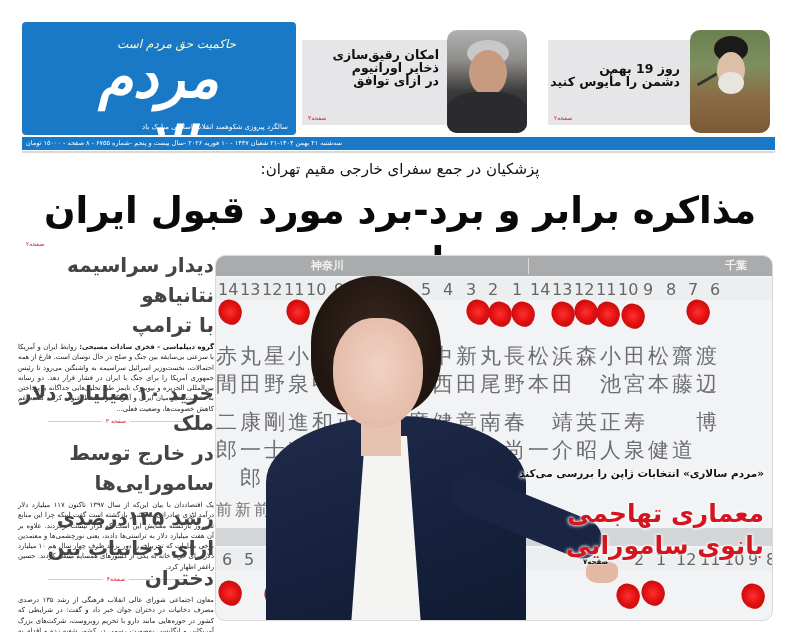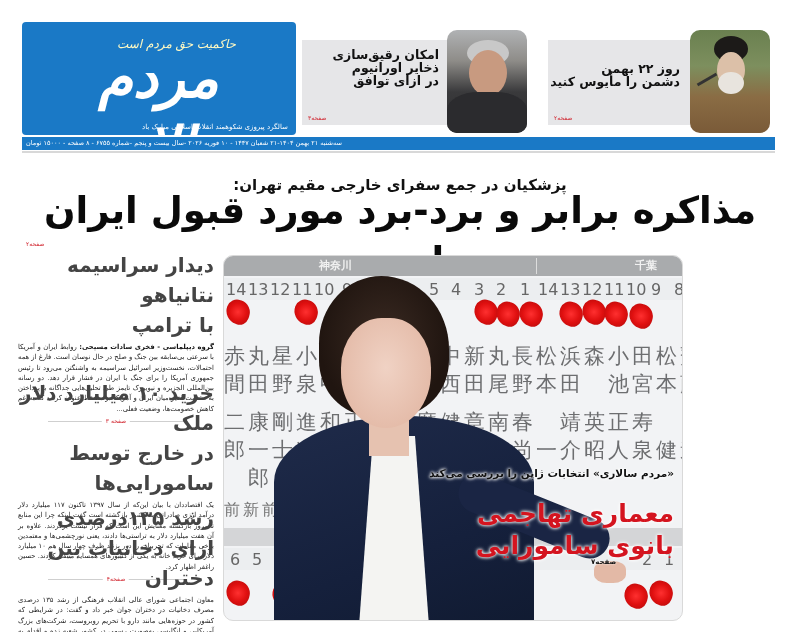--- a/index.html
+++ b/index.html
@@ -53,22 +53,22 @@
   
   .datebar {
     position: absolute; left: 22px; top: 137px; width: 753px; height: 13px; background: #1a79c6;
     color: #fff; font-size: 6.5px; line-height: 13px; padding-right: 2px;
   }
   .datebar span { position: absolute; left: 4px; white-space: nowrap; direction: rtl; }
   .datebar-shadow { position: absolute; left: 22px; top: 151px; width: 753px; height: 2px; background: #d8d8d8; }
 
   
   .kicker {
-    position: absolute; top: 176px; left: 0; width: 800px; text-align: center;
-    font-weight: bold; font-size: 15px; color: #111;
+    position: absolute; top: 160px; left: 0; width: 800px; text-align: center;
+    font-weight: normal; font-size: 15px; color: #111;
   }
   .headline {
     position: absolute; top: 186px; left: 0; width: 800px; text-align: center;
     font-weight: bold; font-size: 37px; color: #0a0a0a; letter-spacing: -0.5px; line-height: 50px;
   }
   .page-ref-red { color: #d0202a; font-size: 6px; position: absolute; }
 
   
   .article { position: absolute; left: 18px; width: 196px; }
   .article h2 {
@@ -84,21 +84,21 @@
   .article .foot::before {
     content: ""; position: absolute; left: 30px; right: 30px; top: 5px; height: 1px; background: #cfcfcf;
   }
   .article .foot span {
     position: absolute; left: 50%; transform: translateX(-50%); background: #fff; padding: 0 4px;
     color: #d0202a; font-size: 6px; line-height: 10px;
   }
 
   
   .main-photo {
-    position: absolute; left: 223px; top: 255px; width: 460px; height: 366px;
+    position: absolute; left: 215px; top: 255px; width: 558px; height: 366px;
     border-radius: 10px; overflow: hidden; background: #f2f3f5;
     border: 1px solid #d9d9d9;
   }
   .board-header { position: absolute; left: 0; top: 0; width: 100%; height: 20px; background: #a9abad; }
   .board-header .region { position: absolute; top: 2px; color: #f1f1f1; font-size: 11px; font-weight: bold; }
   .board-nums { position: absolute; top: 22px; left: 0; width: 100%; height: 22px; background: #eceef0; direction: ltr; }
   .board-nums span { position: absolute; top: 2px; font-size: 16px; color: #666; font-family: "DejaVu Sans", sans-serif; }
   .rose { position: absolute; width: 24px; height: 24px; background: radial-gradient(circle at 50% 50%, #ff3030 0%, #e01010 50%, #b00a0a 100%); border-radius: 45% 55% 40% 60%; transform: rotate(20deg); }
   .kanji-row { position: absolute; left: 0; width: 100%; direction: ltr; white-space: nowrap; font-size: 21px; color: #6d6e70; letter-spacing: 3px; font-family: "DejaVu Sans", sans-serif; }
   .kanji-row.small { font-size: 16px; color: #777; }
@@ -133,21 +133,21 @@
 </div>
 
 <div class="teaser" id="teaser-right">
   <div class="photo">
     <div class="person-head" style="left:24px;top:6px;width:34px;height:26px;background:#1c1a18;"></div>
     <div class="person-head" style="left:27px;top:22px;width:28px;height:36px;background:#dcc0a8;"></div>
     <div class="person-head" style="left:28px;top:42px;width:26px;height:22px;background:#e8e4de;"></div>
     <div style="position:absolute;left:6px;top:48px;width:22px;height:3px;background:#333;transform:rotate(-30deg);"></div>
   </div>
   <div class="title">
-    <div>روز ۲۲ بهمن</div>
+    <div>روز 19 بهمن</div>
     <div>دشمن را مأیوس کنید</div>
   </div>
   <div class="page-ref">صفحه۲</div>
 </div>
 
 <div class="teaser" id="teaser-left">
   <div class="photo">
     <div class="person-head" style="left:20px;top:10px;width:42px;height:26px;background:#c8c8c8;"></div>
     <div class="person-head" style="left:22px;top:20px;width:38px;height:46px;background:#c89a80;"></div>
     <div style="position:absolute;left:0;top:62px;width:80px;height:45px;background:#2b2b2e;border-radius:40% 40% 0 0;"></div>

